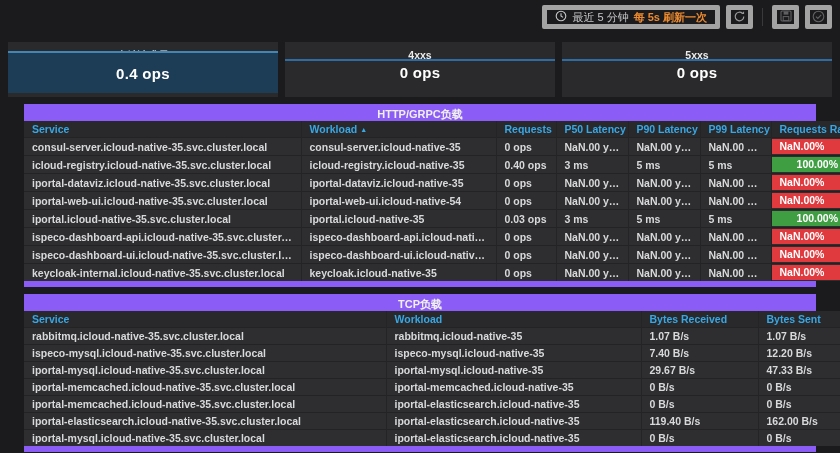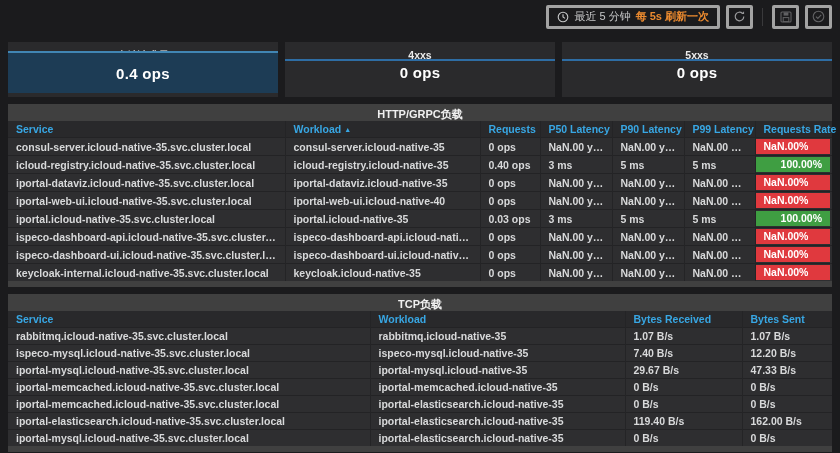--- a/index.html
+++ b/index.html
@@ -6,40 +6,40 @@
   html,body { width:840px; height:453px; }
   body {
     background:#1b1b1d;
     font-family:"Liberation Sans", sans-serif;
     overflow:hidden;
     color:#d8d9da;
   }
   
   .toolbar { display:flex; justify-content:flex-end; align-items:center; gap:6px; margin:4px 8px 0; height:25px; }
   .btn {
-    display:flex; align-items:center; gap:5px;
-    border:3px solid #a3a3a3; border-radius:2px; background:transparent;
+    display:flex; align-items:flex-start; gap:5px;
+    border:5px solid #a3a3a3; border-radius:2px; background:transparent;
     color:#c7c8c9; font-size:11px; padding:0 8px; height:24px; cursor:pointer;
     font-family:"Liberation Sans",sans-serif; white-space:nowrap;
   }
   .icon-btn { width:27px; justify-content:center; padding:0; }
   .dim-btn svg { opacity:.55; }
   .interval { color:var(--orange); font-weight:bold; }
   .tsep { width:1px; height:18px; background:#39393b; margin:0 3px; }
   
   .stats { display:flex; gap:7px; margin:13px 8px 0; }
   .stat-card { flex:1; background:#2a2a2c; height:55px; position:relative; padding-top:7px; }
   .stat-title { text-align:center; font-size:10.5px; font-weight:bold; color:#ececec; }
   .stat-value-area { position:absolute; left:0; right:0; bottom:4px; height:42px;
     display:flex; align-items:center; justify-content:center; }
   .stat-value-area.filled { background:var(--spark-fill); border-top:2px solid #4186b4; }
   .stat-value-area.flat::before { content:""; position:absolute; left:0; right:0; top:8px; height:2px; background:var(--spark-line); }
   .stat-value { font-size:15px; font-weight:bold; color:#fff; position:relative; letter-spacing:.3px; }
   
-  .table-card { margin:7px 8px 0; background:#404040; padding-bottom:6px; }
+  .table-card { margin:7px 24px 0; background:#8b5cf6; padding-bottom:6px; }
   .table-title { text-align:center; font-size:11px; font-weight:bold; color:#f0f0f0; padding:3px 0 2px; height:17px; }
   table { width:100%; border-collapse:collapse; table-layout:fixed; }
   th {
     text-align:left; color:var(--blue); font-weight:bold; font-size:10.5px;
     background:#29292b; padding:2px 8px; height:16px; cursor:pointer; white-space:nowrap;
   }
   th.first, td.first { }
   td {
     background:#2e2e30; color:#d8d9da; font-size:10.5px; font-weight:600;
     padding:2px 8px; height:17px; border-top:1px solid #232325;
@@ -169,21 +169,21 @@
           <td>0 ops</td>
           <td>NaN.00 year</td>
           <td>NaN.00 year</td>
           <td>NaN.00 year</td>
           <td class="badge-cell">
             <div class="badge err">NaN.00%</div>
           </td>
         </tr>
         <tr>
           <td class="first">iportal-web-ui.icloud-native-35.svc.cluster.local</td>
-          <td>iportal-web-ui.icloud-native-40</td>
+          <td>iportal-web-ui.icloud-native-54</td>
           <td>0 ops</td>
           <td>NaN.00 year</td>
           <td>NaN.00 year</td>
           <td>NaN.00 year</td>
           <td class="badge-cell">
             <div class="badge err">NaN.00%</div>
           </td>
         </tr>
         <tr>
           <td class="first">iportal.icloud-native-35.svc.cluster.local</td>

